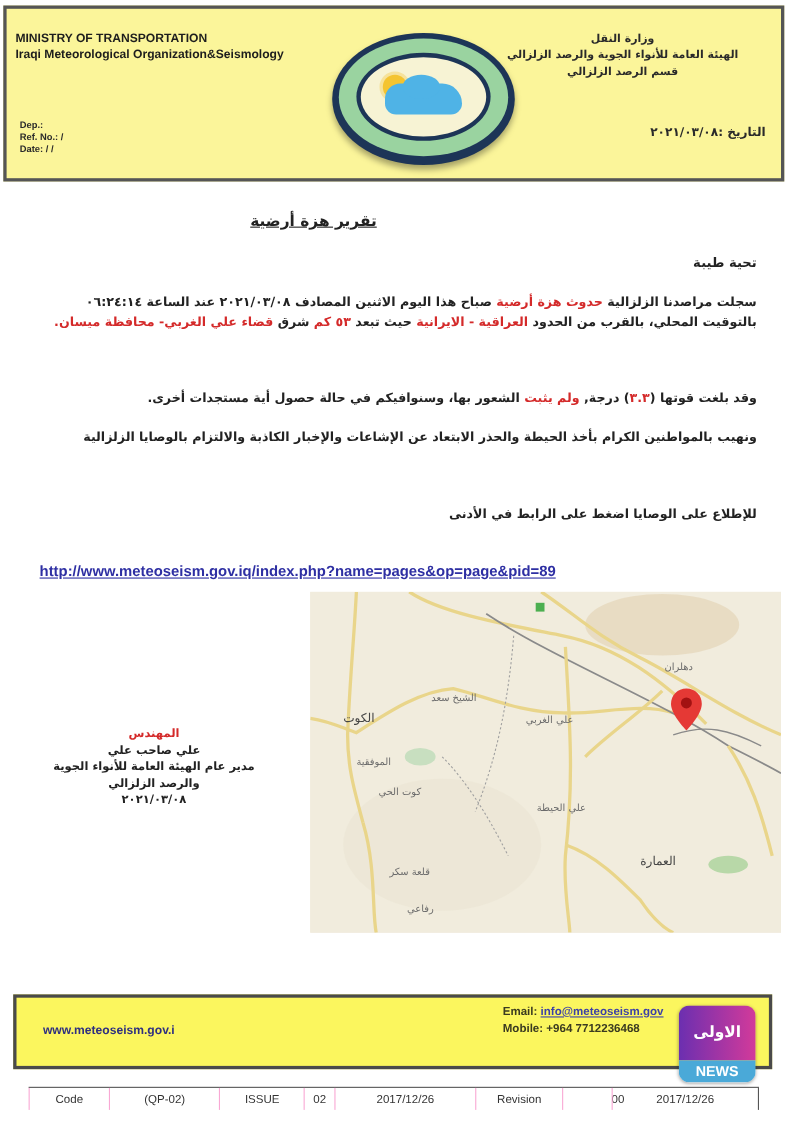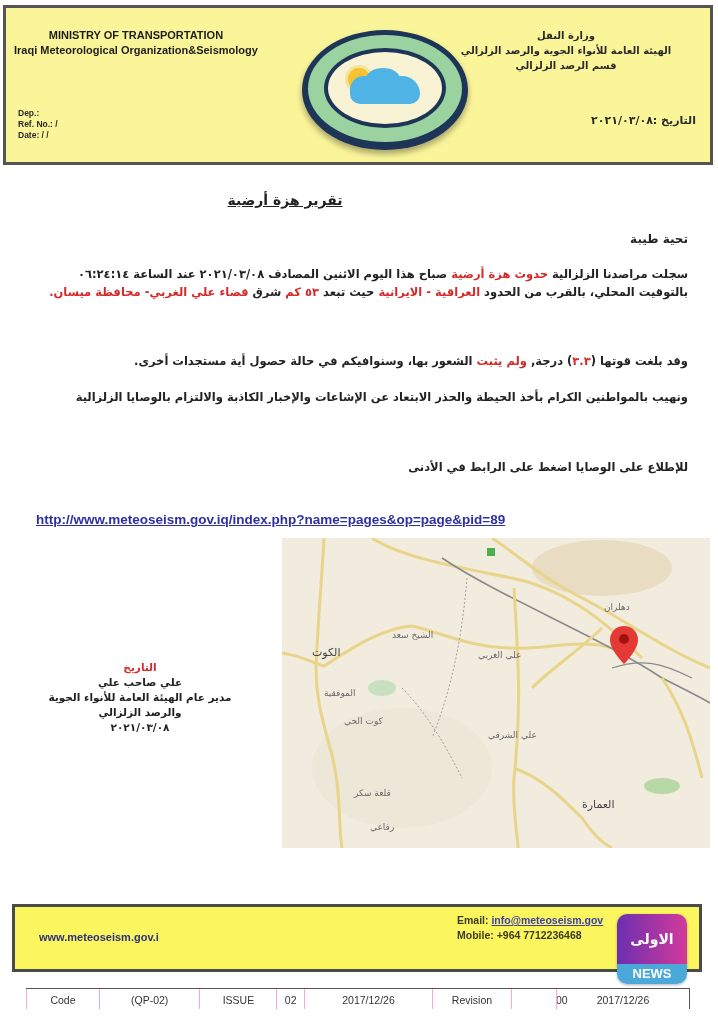--- a/index.html
+++ b/index.html
@@ -1,20 +1,20 @@
 <!DOCTYPE html>
 <html><head>
 <meta charset="utf-8">
 <style>
   html, body { margin:0; padding:0; background:#ffffff; }
   body { width:718px; height:1024px; position:relative; overflow:hidden; font-family:"DejaVu Sans", sans-serif; color:#111; }
 
   
   .header { position:absolute; left:3px; top:5px; width:710px; height:160px; background:#fbf59a; border:3px solid #555; box-sizing:border-box; }
-  .hdr-en { position:absolute; left:8px; top:20px; font-family:"Liberation Sans", sans-serif; font-weight:bold; font-size:11px; line-height:15px; color:#1d1d1d;text-align:center; }
+  .hdr-en { position:absolute; left:8px; top:20px; font-family:"Liberation Sans", sans-serif; font-weight:bold; font-size:11px; line-height:15px; color:#1d1d1d; }
   .hdr-meta { position:absolute; left:12px; top:100px; font-family:"Liberation Sans", sans-serif; font-weight:bold; font-size:8.5px; line-height:11px; color:#2a2a2a; }
   .hdr-ar { position:absolute; right:14px; top:20px; width:260px; direction:rtl; text-align:center; font-family:"DejaVu Sans", sans-serif; font-weight:bold; font-size:10px; line-height:15px; color:#2a2a2a; }
   .hdr-date { position:absolute; right:14px; top:106px; direction:rtl; font-weight:bold; font-size:11px; color:#2a2a2a; }
   .logo { position:absolute; left:296px; top:22px; width:166px; height:120px; border-radius:50%; background:#1d3557; box-shadow: 0 4px 6px rgba(0,0,0,0.35); }
   .logo .ring1 { position:absolute; left:6px; top:5px; right:6px; bottom:8px; border-radius:50%; background:#9ad3a0; }
   .logo .ring2 { position:absolute; left:22px; top:18px; right:22px; bottom:22px; border-radius:50%; background:#1d3557; }
   .logo .inner { position:absolute; left:26px; top:22px; right:26px; bottom:26px; border-radius:50%; background:#f7f3d4; overflow:hidden; }
   .logo .sun { position:absolute; left:20px; top:16px; width:22px; height:22px; border-radius:50%; background:#f4c430; box-shadow:0 0 0 3px rgba(244,196,48,0.35); }
   .logo .cloud { position:absolute; left:22px; top:24px; width:70px; height:28px; background:#4fb3e6; border-radius:14px 18px 10px 10px; }
   .logo .cloud2 { position:absolute; left:38px; top:16px; width:34px; height:22px; background:#4fb3e6; border-radius:50%; }
@@ -100,21 +100,21 @@
   <span>وقد بلغت قوتها (</span><span class="red">٣.٣</span><span>) درجة, </span><span class="red">ولم يثبت</span><span> الشعور بها، وسنوافيكم في حالة حصول أية مستجدات أخرى.</span>
 </div>
 
 <div class="para p3">ونهيب بالمواطنين الكرام بأخذ الحيطة والحذر الابتعاد عن الإشاعات والإخبار الكاذبة والالتزام بالوصايا الزلزالية</div>
 
 <div class="para p4">للإطلاع على الوصايا اضغط على الرابط في الأدنى</div>
 
 <a class="link">http://www.meteoseism.gov.iq/index.php?name=pages&amp;op=page&amp;pid=89</a>
 
 <div class="sig">
-  <div class="red">التاريخ</div>
+  <div class="red">المهندس</div>
   <div>علي صاحب علي</div>
   <div>مدير عام الهيئة العامة للأنواء الجوية</div>
   <div>والرصد الزلزالي</div>
   <div>٢٠٢١/٠٣/٠٨</div>
 </div>
 
 <div class="map">
   <svg width="428" height="310" viewBox="0 0 428 310">
     <rect x="0" y="0" width="428" height="310" fill="#f1ecdd"></rect>
     <ellipse cx="320" cy="30" rx="70" ry="28" fill="#e6d8bd" opacity="0.8"></ellipse>
@@ -140,24 +140,24 @@
     <g transform="translate(342,88)">
       <path d="M0 0 C-8 0 -14 6 -14 14 C-14 24 0 38 0 38 C0 38 14 24 14 14 C14 6 8 0 0 0 Z" fill="#e53935"></path>
       <circle cx="0" cy="13" r="5" fill="#a31212"></circle>
     </g>
   </svg>
   <div class="lbl big" style="left:30px;top:108px;">الكوت</div>
   <div class="lbl" style="left:110px;top:92px;">الشيخ سعد</div>
   <div class="lbl" style="left:196px;top:112px;">علي الغربي</div>
   <div class="lbl" style="left:42px;top:150px;">الموفقية</div>
   <div class="lbl" style="left:62px;top:178px;">كوت الحي</div>
-  <div class="lbl" style="left:206px;top:192px;">علي الشرقي</div>
+  <div class="lbl" style="left:206px;top:192px;">علي الحيطة</div>
   <div class="lbl" style="left:72px;top:250px;">قلعة سكر</div>
   <div class="lbl" style="left:88px;top:284px;">رفاعي</div>
-  <div class="lbl big" style="left:300px;top:260px;">العمارة</div>
+  <div class="lbl big" style="left:300px;top:238px;">العمارة</div>
   <div class="lbl" style="left:322px;top:64px;">دهلران</div>
 </div>
 
 <div class="footer">
   <div class="f-site">www.meteoseism.gov.i</div>
   <div class="f-contact">
     <div><span>Email: </span><a>info@meteoseism.gov</a></div>
     <div>Mobile: +964 7712236468</div>
   </div>
 </div>

